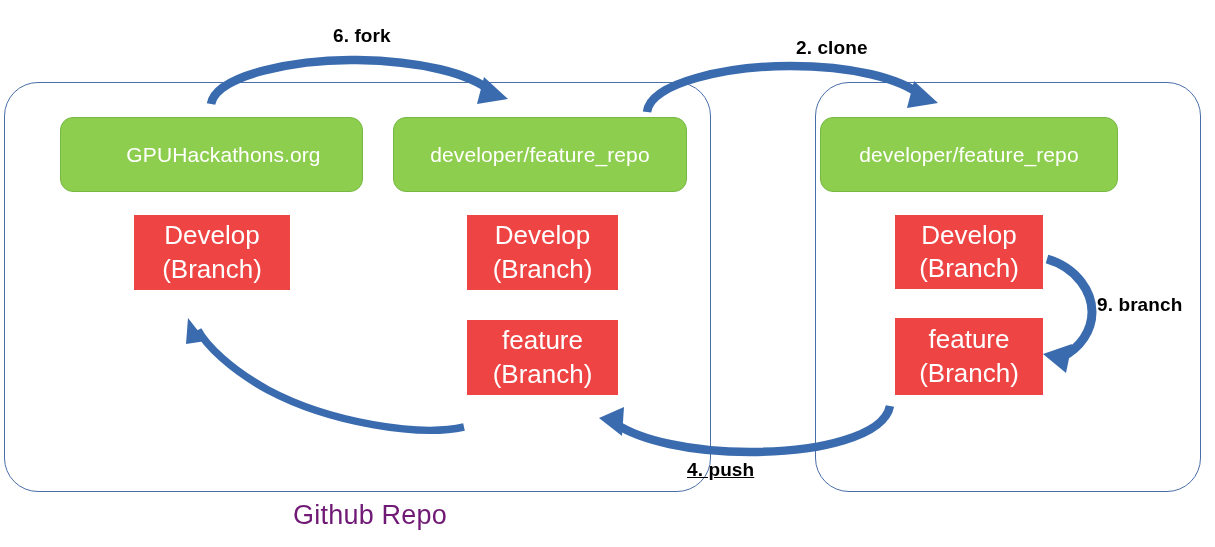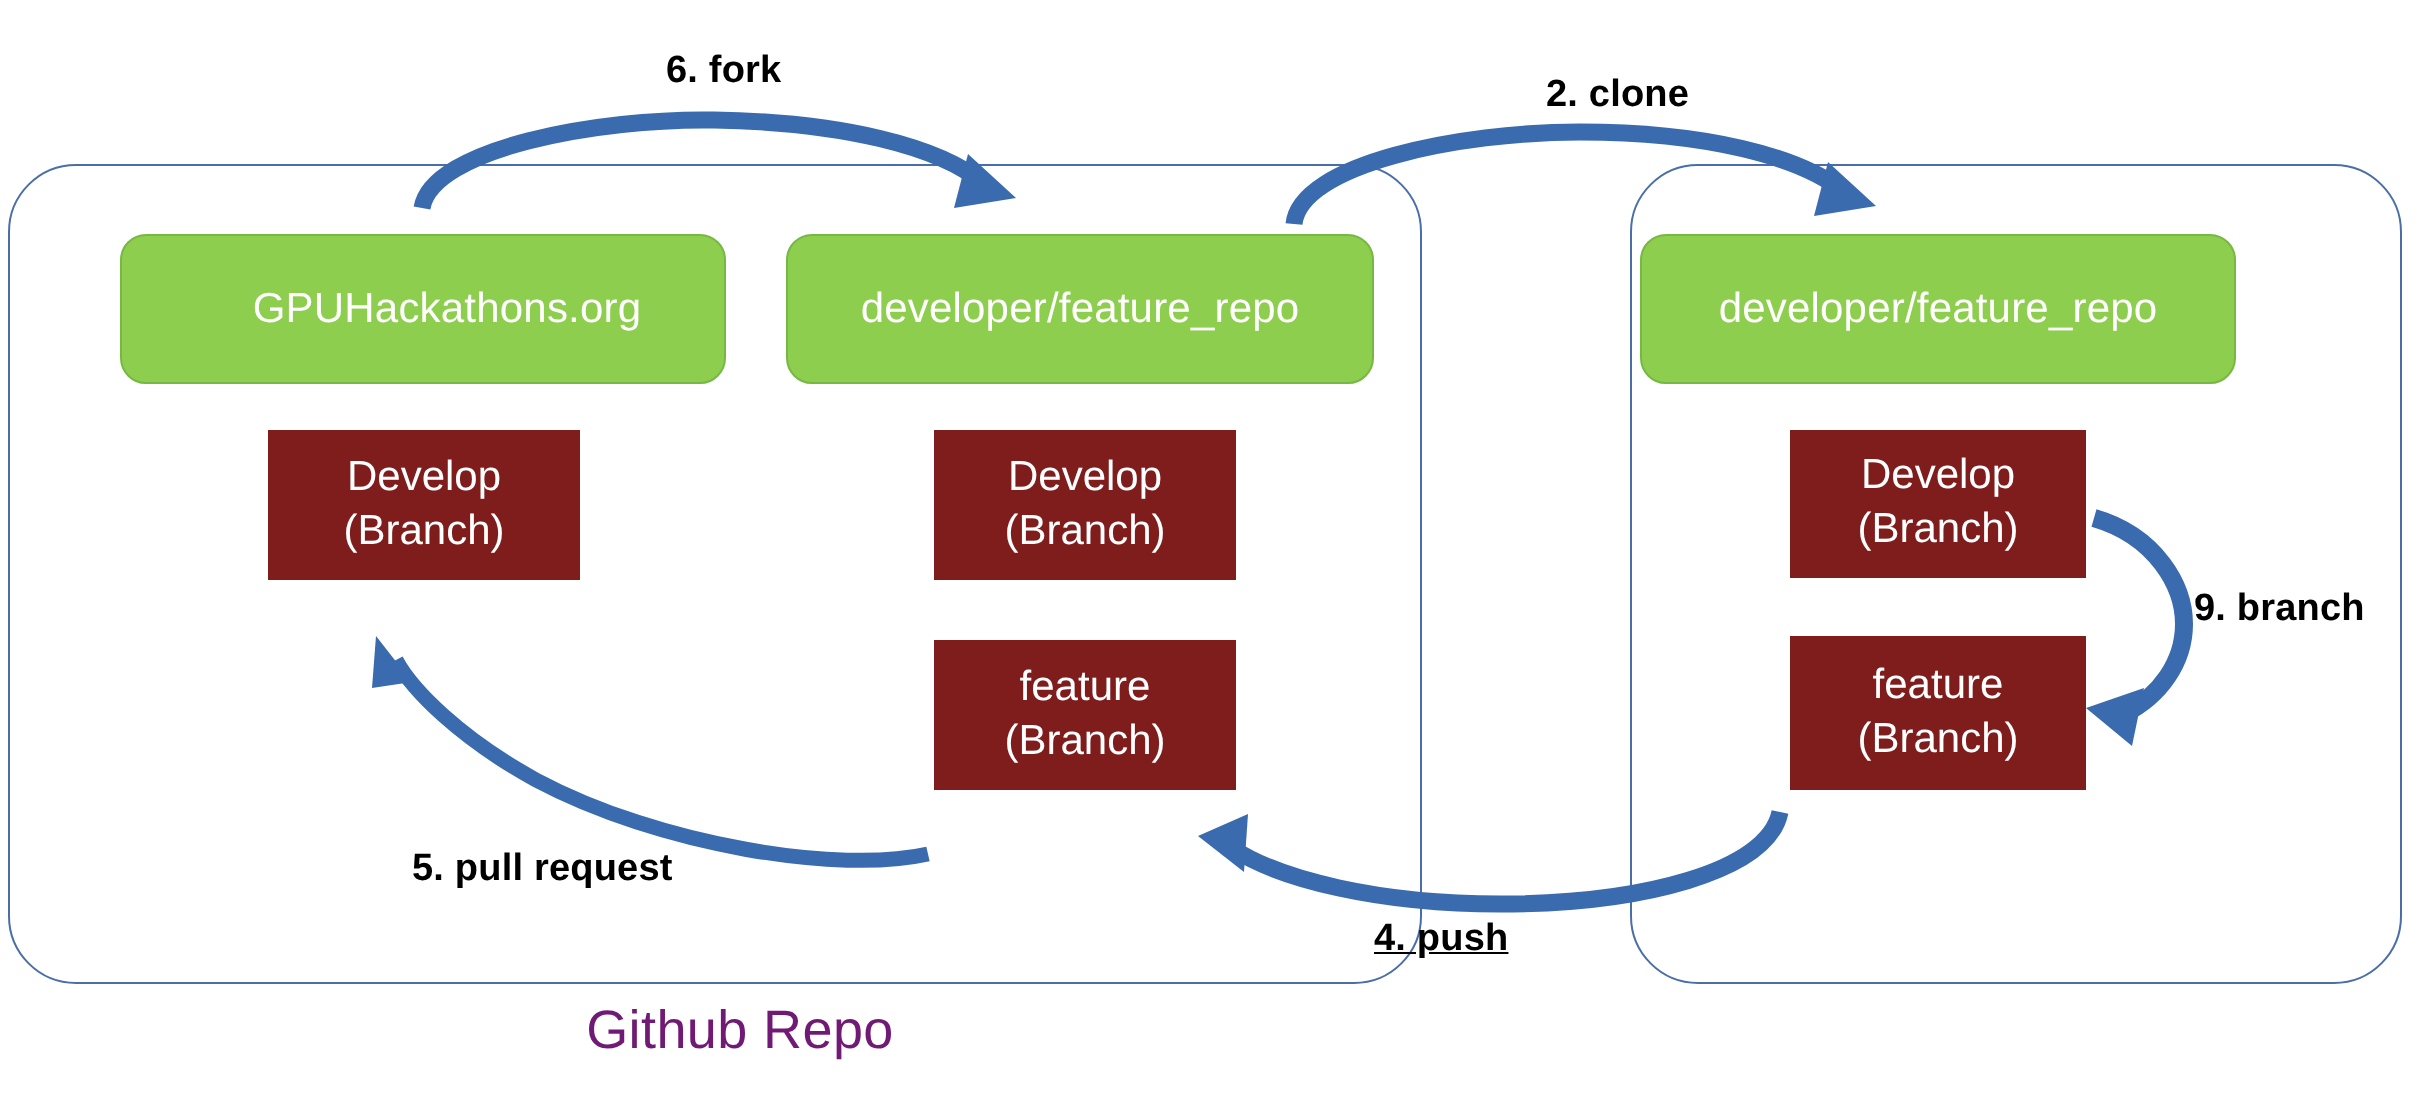--- a/index.html
+++ b/index.html
@@ -52,29 +52,29 @@
     align-items: center;
     justify-content: center;
     color: #ffffff;
     font-size: 21px;
     font-family: "Liberation Sans", sans-serif;
     white-space: nowrap;
     letter-spacing: 0.1px;
   }
   .branch-box {
     position: absolute;
-    background: #7f1d1d;
+    background: #ef4444;
     border: none;
     box-sizing: border-box;
     display: flex;
     flex-direction: column;
     align-items: center;
     justify-content: center;
     color: #ffffff;
-    font-size: 21px;
+    font-size: 26px;
     line-height: 1.28;
     font-family: "Liberation Sans", sans-serif;
     white-space: nowrap;
   }
   .step-label {
     position: absolute;
     font-family: "Liberation Sans", sans-serif;
     font-weight: bold;
     font-size: 19px;
     color: #000000;
@@ -150,24 +150,23 @@
     </g>
 
     <g>
       <path d="M 464,427 C 420,437 330,423 268,390 C 230,369 206,345 198,330" fill="none" stroke="#3a6bae" stroke-width="7.5" stroke-linecap="butt"></path>
       <path d="M 188,318 L 206,341 L 186,344 Z" fill="#3a6bae"></path>
     </g>
   </svg>
 
   <div class="step-label" style="left:333px; top:25px;">6. fork</div>
 
-  <div class="step-label" style="left:773px; top:37px;">2. clone</div>
+  <div class="step-label" style="left:796px; top:37px;">2. clone</div>
 
   <div class="step-label" style="left:1097px; top:294px;">9. branch</div>
 
   <div class="step-label" style="left:687px; top:459px;text-decoration:underline;">4. push</div>
 
-  <div class="step-label" style="left:206px; top:424px;">5. pull request</div>
 
   <div class="repo-caption" style="left:250px; top:500px; width:240px;">Github Repo</div>
 
 
 </div>
 
 </body></html>

